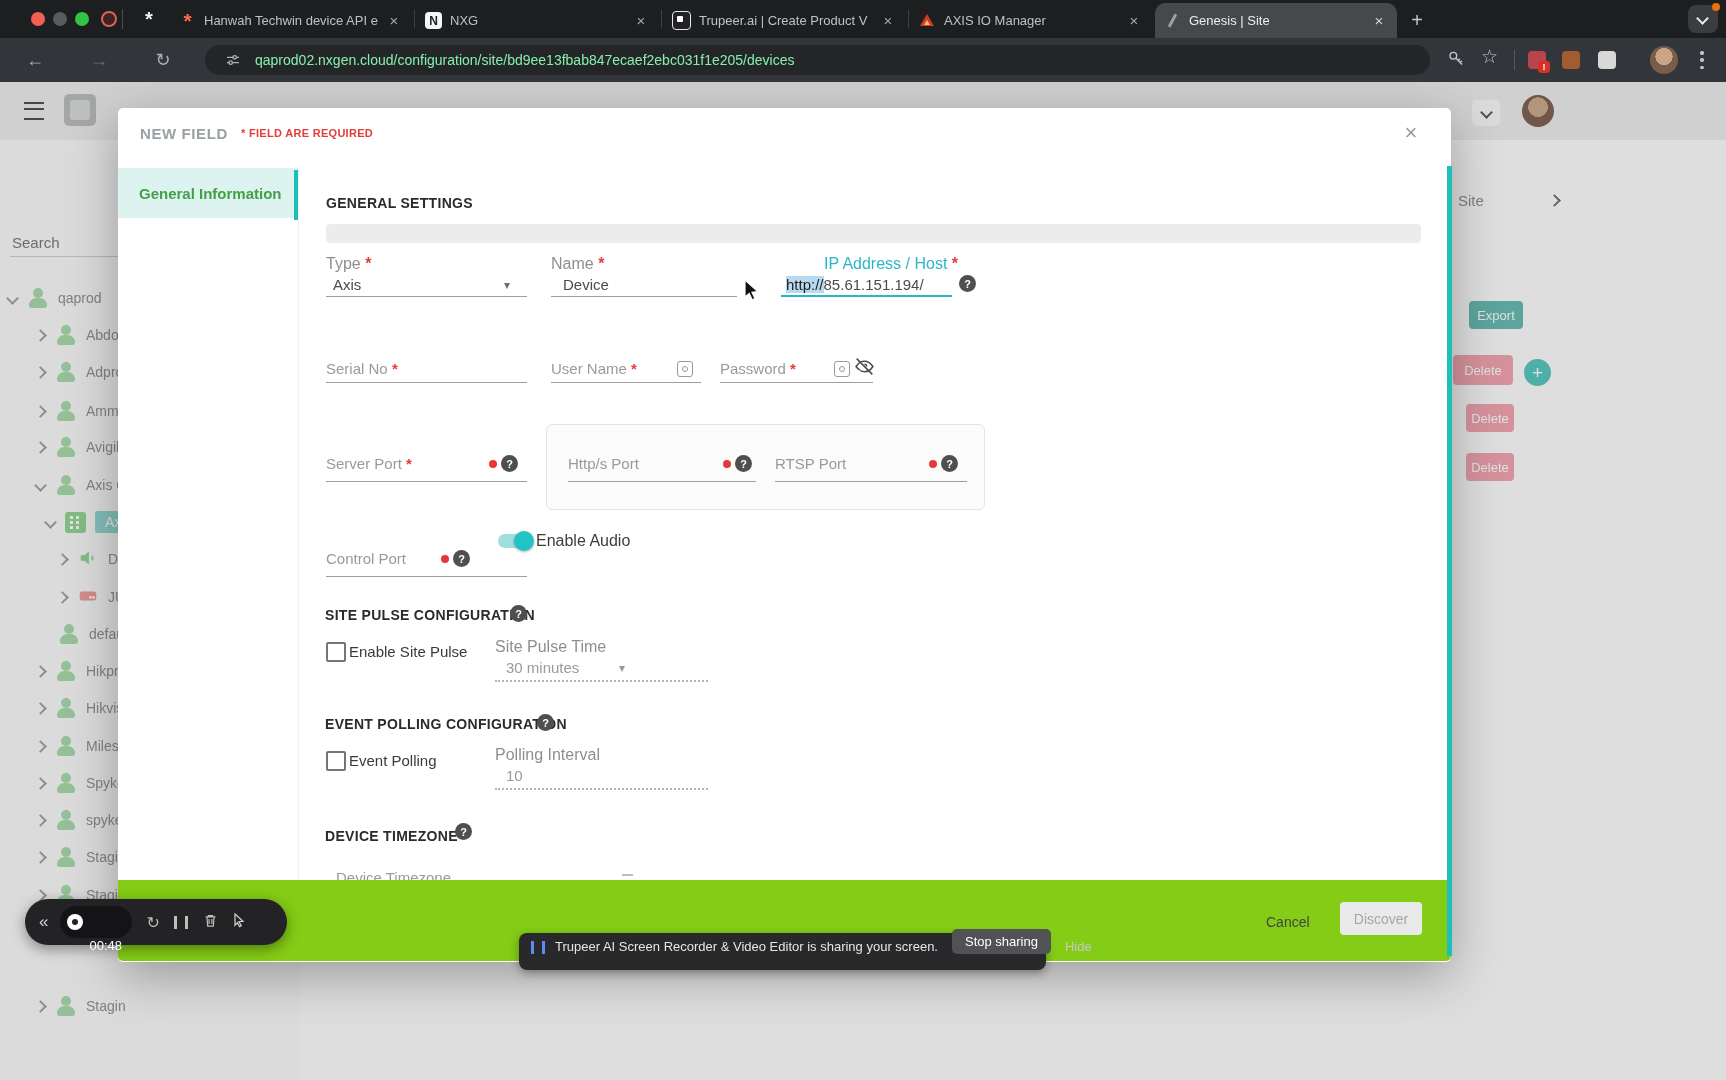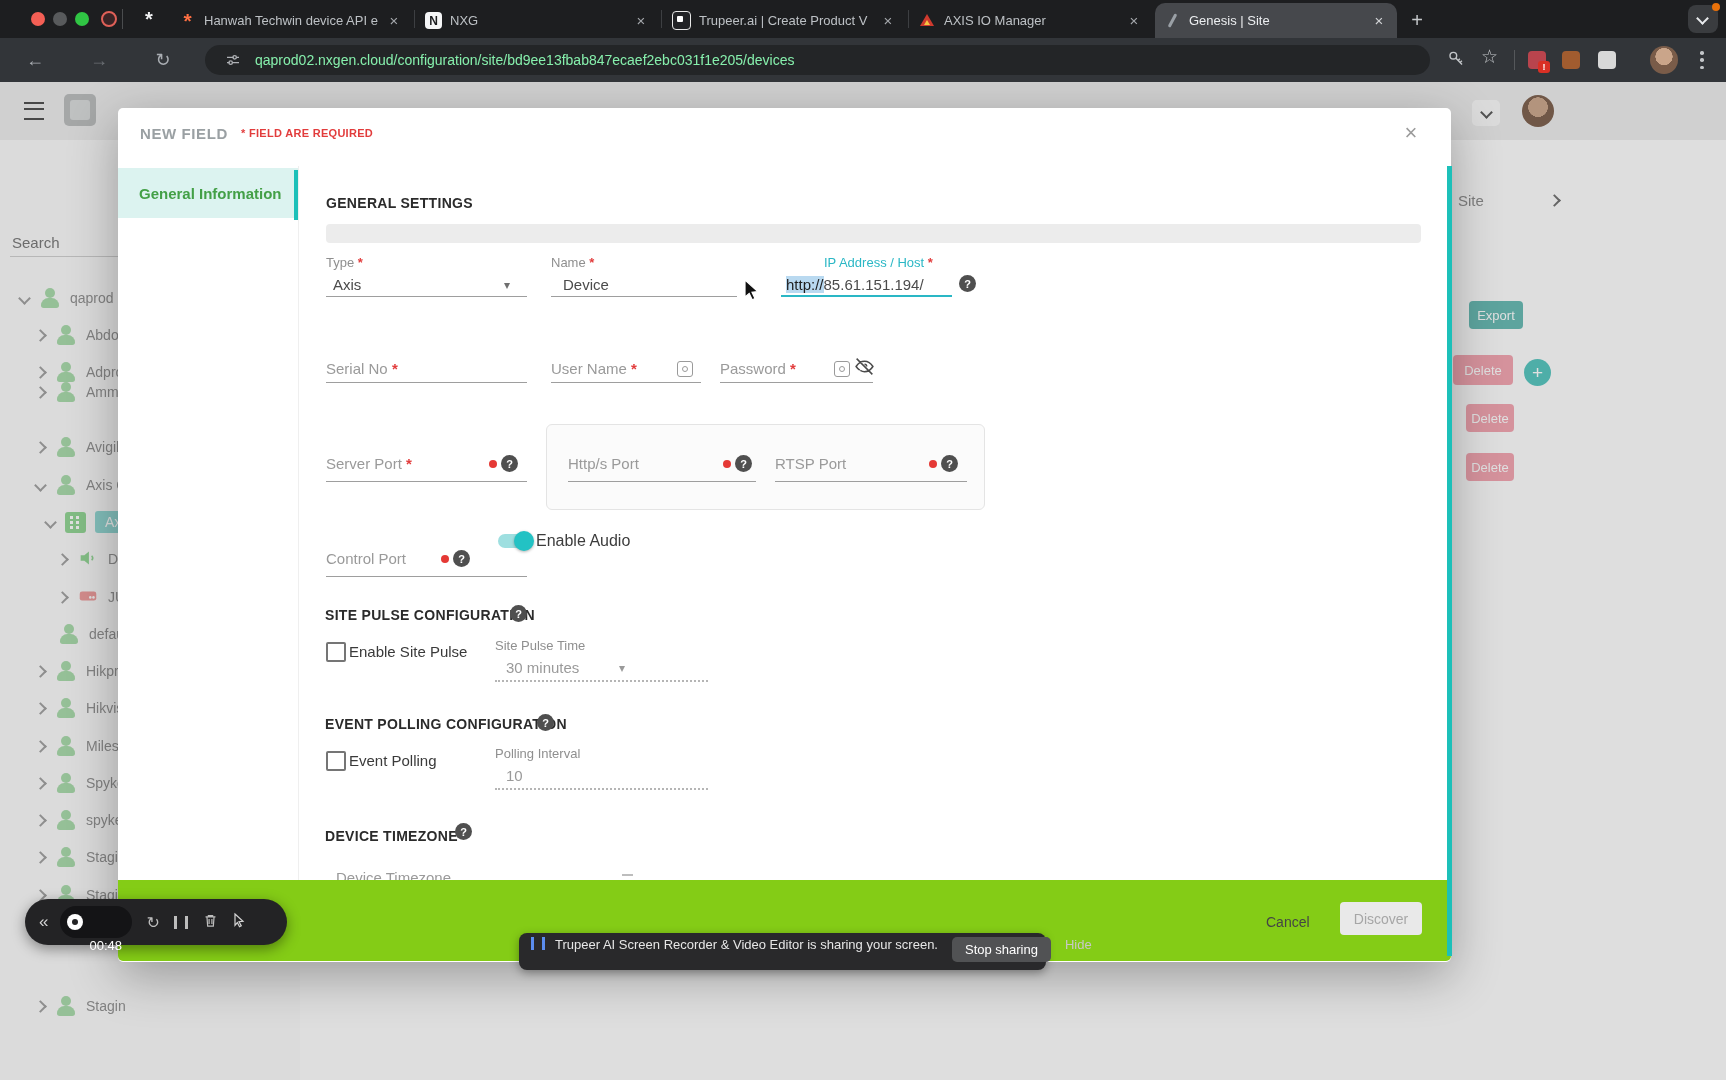--- a/index.html
+++ b/index.html
@@ -80,21 +80,21 @@
   .trow{position:absolute;height:30px;display:flex;align-items:center;color:#8f8f8f;font-size:14px;white-space:nowrap;}
   .trow .chev{position:relative;flex:none;margin-right:10px;}
   .trow .ic{flex:none;margin-right:9px;}
   .i-person{position:relative;width:22px;height:22px;}
   .i-person::before{content:"";position:absolute;left:6px;top:1px;width:10px;height:10px;border-radius:50%;background:#a6d9a8;}
   .i-person::after{content:"";position:absolute;left:2px;bottom:1px;width:18px;height:10px;border-radius:8px 8px 3px 3px;background:#a6d9a8;}
   .i-building{position:relative;width:21px;height:21px;background:#8fd492;border-radius:3px;}
   .i-building::before{content:"";position:absolute;left:5px;top:4px;width:3px;height:3px;background:#fff;
         box-shadow:6px 0 #fff,0 5px #fff,6px 5px #fff,0 10px #fff,6px 10px #fff;}
   .chip{background:#8fd7d2;color:#fff;padding:3px 10px;border-radius:3px;font-size:14px;}
-  .pad0{padding-left:20px;} .pad1{padding-left:36px;} .pad2{padding-left:46px;} .pad3{padding-left:58px;}
+  .pad0{padding-left:8px;} .pad1{padding-left:36px;} .pad2{padding-left:46px;} .pad3{padding-left:58px;}
 
   .rolesrow{position:absolute;left:1458px;top:110px;color:#8b8b8b;font-size:15px;}
   .roleschev{left:1550px;top:114px;border-color:#6d6d6d;}
   .btn-export{position:absolute;left:1469px;top:219px;width:54px;height:28px;background:#63b8b1;color:#fff;
         font-size:13px;border-radius:4px;display:flex;align-items:center;justify-content:center;}
   .btn-delete{position:absolute;background:#f2a3af;color:#fff;font-size:13px;border-radius:4px;
         display:flex;align-items:center;justify-content:center;}
   .fab-add{position:absolute;left:1524px;top:277px;width:27px;height:27px;border-radius:50%;background:#52c4bd;
         color:#fff;font-size:19px;display:flex;align-items:center;justify-content:center;}
   .overlay{position:absolute;left:0;top:0;width:1726px;height:998px;background:rgba(60,60,60,0.16);z-index:5;}
@@ -105,21 +105,21 @@
   .m-title{position:absolute;left:22px;top:17px;font-size:15px;font-weight:600;letter-spacing:.6px;color:#9aa0a3;}
   .m-req{position:absolute;left:123px;top:19px;font-size:11px;font-weight:bold;color:#e23c3c;letter-spacing:.3px;}
   .m-close{position:absolute;left:1278px;top:10px;width:30px;height:30px;color:#9b9b9b;font-size:22px;
            display:flex;align-items:center;justify-content:center;}
   .m-nav{position:absolute;left:0;top:58px;width:180px;height:715px;border-right:1px solid #efefef;}
   .m-navitem{position:absolute;left:0;top:2px;width:180px;height:50px;background:#dcf3f0;display:flex;align-items:center;}
   .m-navitem span{margin-left:21px;color:#43a047;font-size:15px;font-weight:700;}
   .m-navbar{position:absolute;right:0;top:2px;width:4px;height:50px;background:#1cc0b9;}
   .sechead{position:absolute;font-size:14px;font-weight:bold;color:#2b2b2b;letter-spacing:.3px;white-space:nowrap;}
   .graybar{position:absolute;left:208px;top:116px;width:1095px;height:19px;background:#ececec;border-radius:4px;}
-  .flabel{position:absolute;font-size:13px;color:#8f8f8f;white-space:nowrap;}
+  .flabel{position:absolute;font-size:16px;color:#8f8f8f;white-space:nowrap;}
   .flabel.teal{color:#2ab7c5;margin-left:43px;}
   .fvalue{position:absolute;font-size:15px;color:#4b4b4b;white-space:nowrap;}
   .fvalue.ghost{color:#9a9a9a;}
   .req{color:#e23c3c;font-weight:bold;}
   .uline{position:absolute;height:1px;background:#9e9e9e;}
   .uline.teal{height:2px;background:#2ab7c5;}
   .uline.dotted{height:0;background:none;border-bottom:2px dotted #b5b5b5;}
   .caret{position:absolute;color:#6f6f6f;font-size:12px;}
   .selhl{background:#b9d9f0;color:#1f1f1f;}
   .qmark{position:absolute;width:17px;height:17px;border-radius:50%;background:#4f4f4f;color:#fff;font-size:11px;
@@ -146,21 +146,21 @@
             z-index:60;display:flex;align-items:center;box-shadow:0 4px 14px rgba(0,0,0,.4);color:#c9c9c9;}
   .rec-skip{margin-left:14px;font-size:17px;color:#d4d4d4;}
   .rec-chip{margin-left:12px;width:72px;height:32px;background:#141416;border-radius:16px;display:flex;
             align-items:center;}
   .rec-stop{width:16px;height:16px;border-radius:50%;background:#fff;margin-left:7px;position:relative;}
   .rec-stop::after{content:"";position:absolute;left:5px;top:5px;width:6px;height:6px;border-radius:50%;background:#232325;}
   .rec-time{margin-left:6px;color:#fff;font-size:13px;margin-top:47px;}
   .rec-ic{margin-left:14px;font-size:16px;color:#bdbdbd;}
   .rec-pause{margin-left:14px;width:8px;height:13px;border-left:3px solid #bdbdbd;border-right:3px solid #bdbdbd;}
   .sharebar{position:absolute;left:519px;top:933px;width:527px;height:37px;background:#29292b;border-radius:8px;
-            z-index:60;display:flex;align-items:flex-start;padding:4px 12px;box-sizing:border-box;
+            z-index:60;display:flex;align-items:flex-end;padding:16px 12px;box-sizing:border-box;
             box-shadow:0 3px 10px rgba(0,0,0,.35);}
   .sh-pause{width:8px;height:13px;border-left:3px solid #5b8def;border-right:3px solid #5b8def;flex:none;}
   .sh-msg{color:#e6e6e6;font-size:13px;margin-left:10px;white-space:nowrap;}
   .sh-stop{margin-left:14px;background:#515254;color:#fff;font-size:13px;border-radius:5px;padding:5px 13px;white-space:nowrap;}
   .sh-hide{margin-left:14px;color:#c8c8c8;font-size:13px;}
   .cursor{position:absolute;left:744px;top:279px;z-index:80;}
 </style>
 </head>
 <body>
 
@@ -268,21 +268,21 @@
       <div class="trow pad1" style="top:180px">
         <span class="chev right"></span>
         <span class="ic i-person"></span>
         <span>Abdo</span>
       </div>
       <div class="trow pad1" style="top:217px">
         <span class="chev right"></span>
         <span class="ic i-person"></span>
         <span>Adpro</span>
       </div>
-      <div class="trow pad1" style="top:237px">
+      <div class="trow pad1" style="top:256px">
         <span class="chev right"></span>
         <span class="ic i-person"></span>
         <span>Amm</span>
       </div>
       <div class="trow pad1" style="top:292px">
         <span class="chev right"></span>
         <span class="ic i-person"></span>
         <span>Avigil</span>
       </div>
       <div class="trow pad1" style="top:330px">

